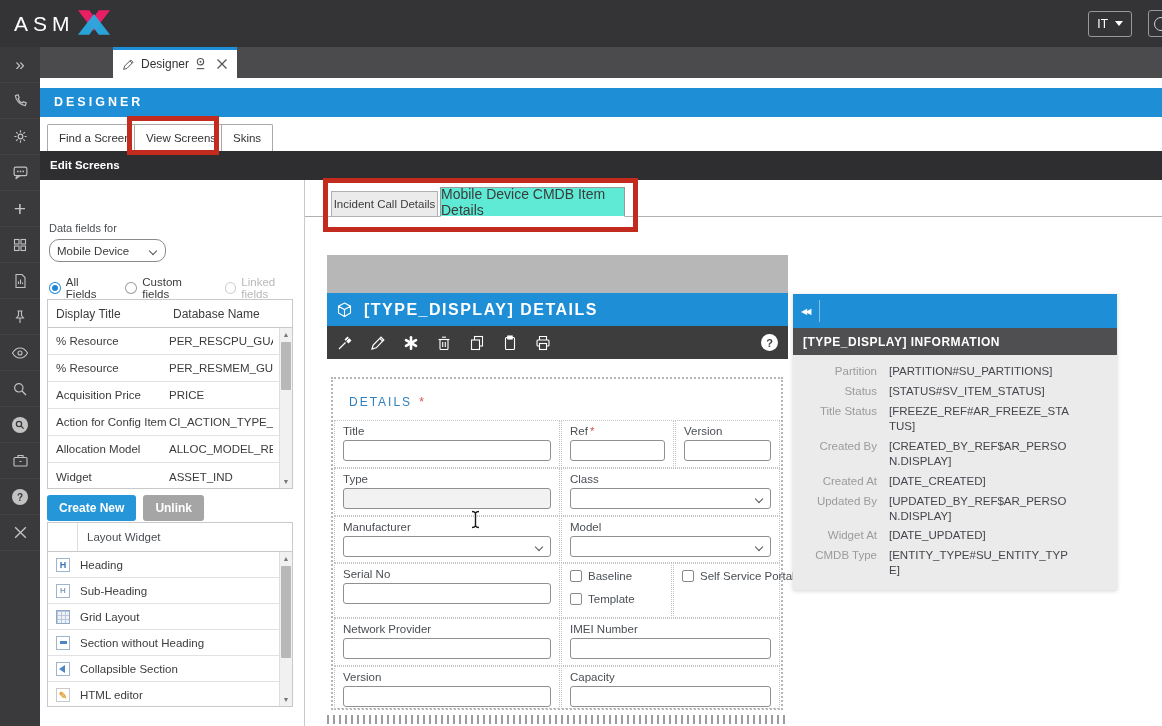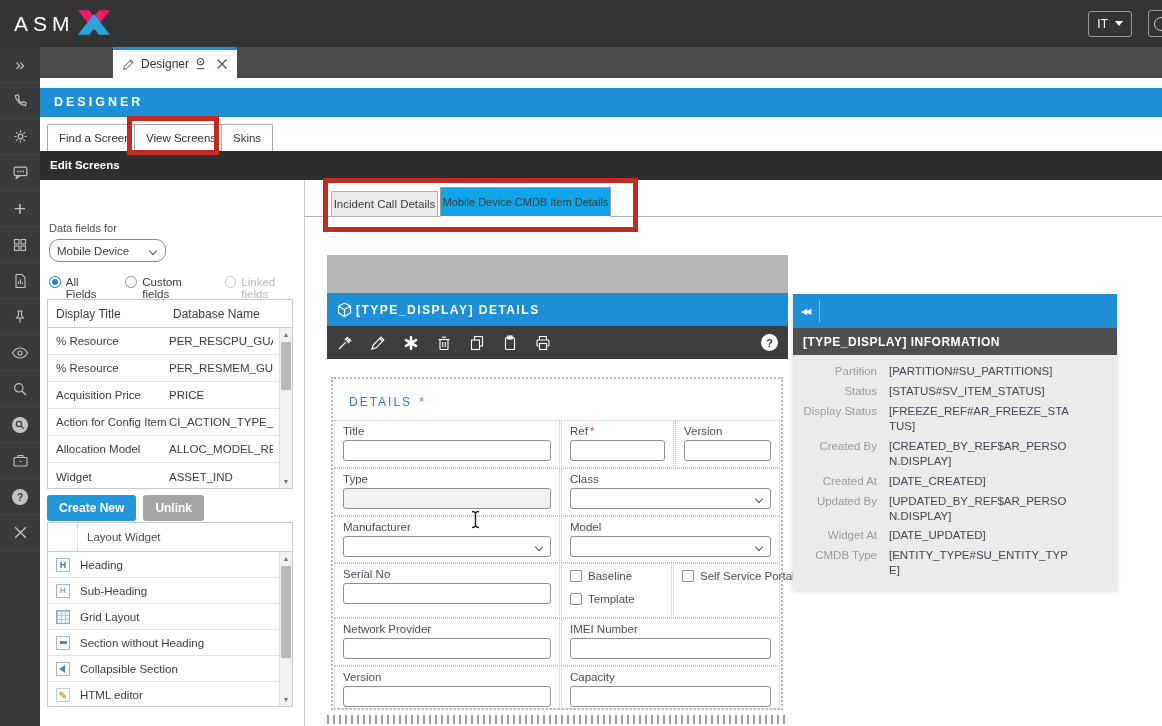--- a/index.html
+++ b/index.html
@@ -40,21 +40,21 @@
   #lp-label { position:absolute; left:9px; top:42px; font-size:11px; color:#4a4f54; }
   .sel-box { position:absolute; border:1px solid #8a8a8a; border-radius:10px; background:#fff; font-size:11.5px; color:#3c3c3c; display:flex; align-items:center; padding:0 7px; cursor:pointer; }
   .sel-box .chev { margin-left:auto; }
   .chev { width:8px; height:8px; display:inline-block; position:relative; }
   .chev:before { content:""; position:absolute; left:0; top:1px; width:5px; height:5px; border-right:1.4px solid #555; border-bottom:1.4px solid #555; transform:rotate(45deg); }
   #lp-radios { position:absolute; left:9px; top:96px; display:flex; align-items:center; gap:14px; font-size:11.5px; color:#3c3c3c; }
   .radio { width:12px; height:12px; border:1px solid #9a9a9a; border-radius:50%; display:inline-block; position:relative; background:#fff; }
   .radio.sel { border:1px solid #1f87d8; }
   .radio.sel:after { content:""; position:absolute; left:2px; top:2px; width:6px; height:6px; background:#1f87d8; border-radius:50%; }
   .radio.dis { border-color:#cccccc; }
-  .radio-item { display:flex; align-items:flex-start; gap:5px; cursor:pointer; }
+  .radio-item { display:flex; align-items:center; gap:5px; cursor:pointer; }
   .radio-item.dis { color:#b9b9b9; }
 
   #fields-table { position:absolute; left:7px; top:119px; width:246px; height:190px; border:1px solid #c9c9c9; font-size:11.5px; color:#3c3c3c; }
   #fields-table .hdr { display:flex; height:28px; align-items:center; border-bottom:1px solid #c9c9c9; color:#3d3d3d; font-size:12px; }
   #fields-table .hdr .c1 { padding-left:8px; width:121px; }
   #fields-table .hdr .c2 { padding-left:4px; }
   .ft-row { display:flex; height:27px; align-items:center; border-bottom:1px solid #e2e2e2; }
   .ft-row .c1 { padding-left:8px; width:121px; white-space:nowrap; overflow:hidden; }
   .ft-row .c2 { width:104px; white-space:nowrap; overflow:hidden; }
   .vscroll { position:absolute; right:0; top:28px; bottom:0; width:13px; background:#f1f1f1; border-left:1px solid #ddd; }
@@ -79,27 +79,27 @@
      linear-gradient(#b9c7d9 1px, transparent 1px) 0 4px/100% 4px,
      linear-gradient(90deg,#b9c7d9 1px, transparent 1px) 4px 0/4px 100%, #eef2f7; border-color:#8fa8c6; }
   .wicon.sect:after { content:""; width:7px; height:3px; background:#4a86c8; }
   .wicon.coll { justify-content:flex-start; }
   .wicon.coll:after { content:""; margin-left:2px; width:0; height:0; border-top:4px solid transparent; border-bottom:4px solid transparent; border-right:6px solid #4a86c8; }
   .wicon.html { border-color:#c9c9c9; color:#e8a33d; font-size:10px; }
 
   
   #canvas-line { left:305px; top:216px; width:857px; height:1px; background:#b0b0b0; }
   #canvas-tab1 { left:331px; top:191px; width:107px; height:26px; background:#ebebeb; border:1px solid #b0b0b0; font-size:11.5px; color:#3c3c3c; display:flex; align-items:center; justify-content:center; cursor:pointer; }
-  #canvas-tab2 { left:440px; top:187px; width:171px; height:30px; background:#0ea5e9; border:1px solid #9a9a9a; border-bottom:1px solid #fff; font-size:11px; color:#3c3c3c; display:flex; align-items:center; justify-content:center; z-index:2; cursor:pointer; }
+  #canvas-tab2 { left:440px; top:187px; width:185px; height:30px; background:#5eead4; border:1px solid #9a9a9a; border-bottom:1px solid #fff; font-size:14px; color:#3c3c3c; display:flex; align-items:center; justify-content:center; z-index:2; cursor:pointer; }
   #redbox2 { left:323px; top:178px; width:315px; height:54px; border:5px solid #c42b1f; z-index:12; pointer-events:none; }
 
   
   #banner { left:327px; top:255px; width:461px; height:38px; background:#b7b7b7; }
   #form-header { left:327px; top:293px; width:461px; height:33px; background:#1e8ed6; display:flex; align-items:center; padding-left:10px; color:#fff; }
-  #form-header .lbl { font-size:12px; font-weight:700; letter-spacing:1.5px; margin-left:4px; }
+  #form-header .lbl { font-size:16px; font-weight:700; letter-spacing:1.5px; margin-left:12px; }
   #form-toolbar { left:327px; top:326px; width:461px; height:33px; background:#3d3d3d; display:flex; align-items:center; padding-left:10px; gap:17px; }
   #form-toolbar .tb { width:16px; height:16px; cursor:pointer; }
   #tb-help { margin-left:auto; margin-right:10px; width:17px; height:17px; border-radius:50%; background:#fff; color:#3d3d3d; font-size:11px; font-weight:700; display:flex; align-items:center; justify-content:center; cursor:pointer; }
 
   #details-section { left:331px; top:377px; width:452px; height:333px; border:2px dotted #b5b5b5; background:#fff; }
   #details-title { position:absolute; left:16px; top:16px; font-size:12px; font-weight:400; letter-spacing:2px; color:#2e7fc0; }
   #details-title .req { color:#d9534f; margin-left:7px; letter-spacing:0; }
   .frow { position:absolute; left:1px; width:446px; }
   .fcell { position:absolute; top:0; bottom:0; border:1px dotted #c4c4c4; padding:4px 8px; }
   .fcell .flabel { font-size:11.5px; color:#4a4f54; }
@@ -550,21 +550,21 @@
   <div id="info-body">
     <div class="irow">
         <span class="il">Partition</span>
         <span class="iv">[PARTITION#SU_PARTITIONS]</span>
       </div>
     <div class="irow">
         <span class="il">Status</span>
         <span class="iv">[STATUS#SV_ITEM_STATUS]</span>
       </div>
     <div class="irow">
-        <span class="il">Display Status</span>
+        <span class="il">Title Status</span>
         <span class="iv">[FREEZE_REF#AR_FREEZE_STATUS]</span>
       </div>
     <div class="irow">
         <span class="il">Created By</span>
         <span class="iv">[CREATED_BY_REF$AR_PERSON.DISPLAY]</span>
       </div>
     <div class="irow">
         <span class="il">Created At</span>
         <span class="iv">[DATE_CREATED]</span>
       </div>

